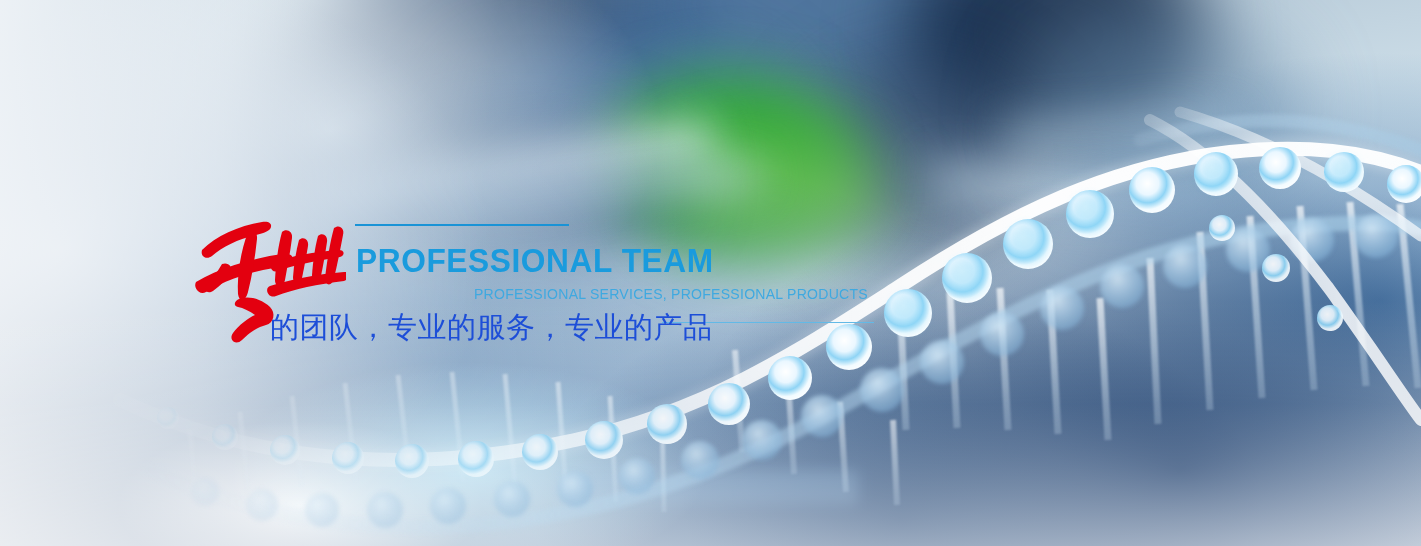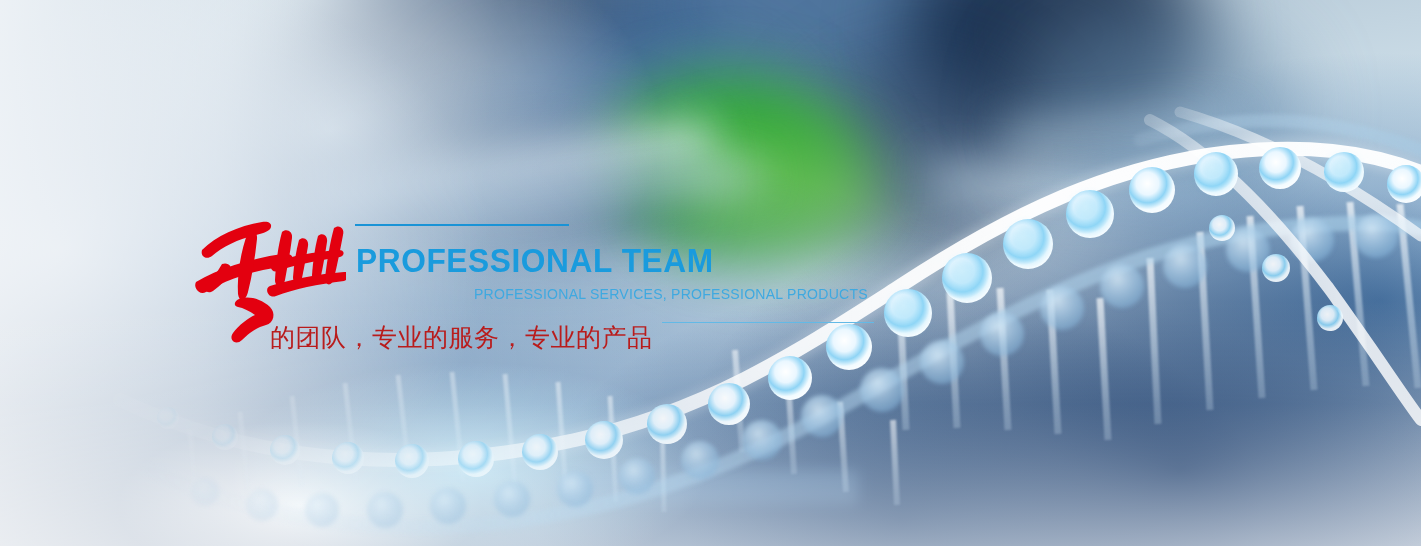--- a/index.html
+++ b/index.html
@@ -106,23 +106,23 @@
   .subtitle{
     position:absolute;left:474px;top:286px;
     font-size:14.5px;line-height:17px;
     color:#3fa9e0;
     letter-spacing:.25px;
     white-space:nowrap;
     transform:scaleX(.97);
     transform-origin:left center;
   }
   .cn{
-    position:absolute;left:270px;top:322px;
-    font-size:25px;line-height:32px;
-    color:#b91c1c;
+    position:absolute;left:270px;top:311px;
+    font-size:29px;line-height:32px;
+    color:#1d4ed8;
     letter-spacing:.5px;
     white-space:nowrap;
     font-family:"DejaVu Sans","Liberation Sans",sans-serif;
   }
 </style>
 </head>
 <body>
 
 <div class="banner">
 

